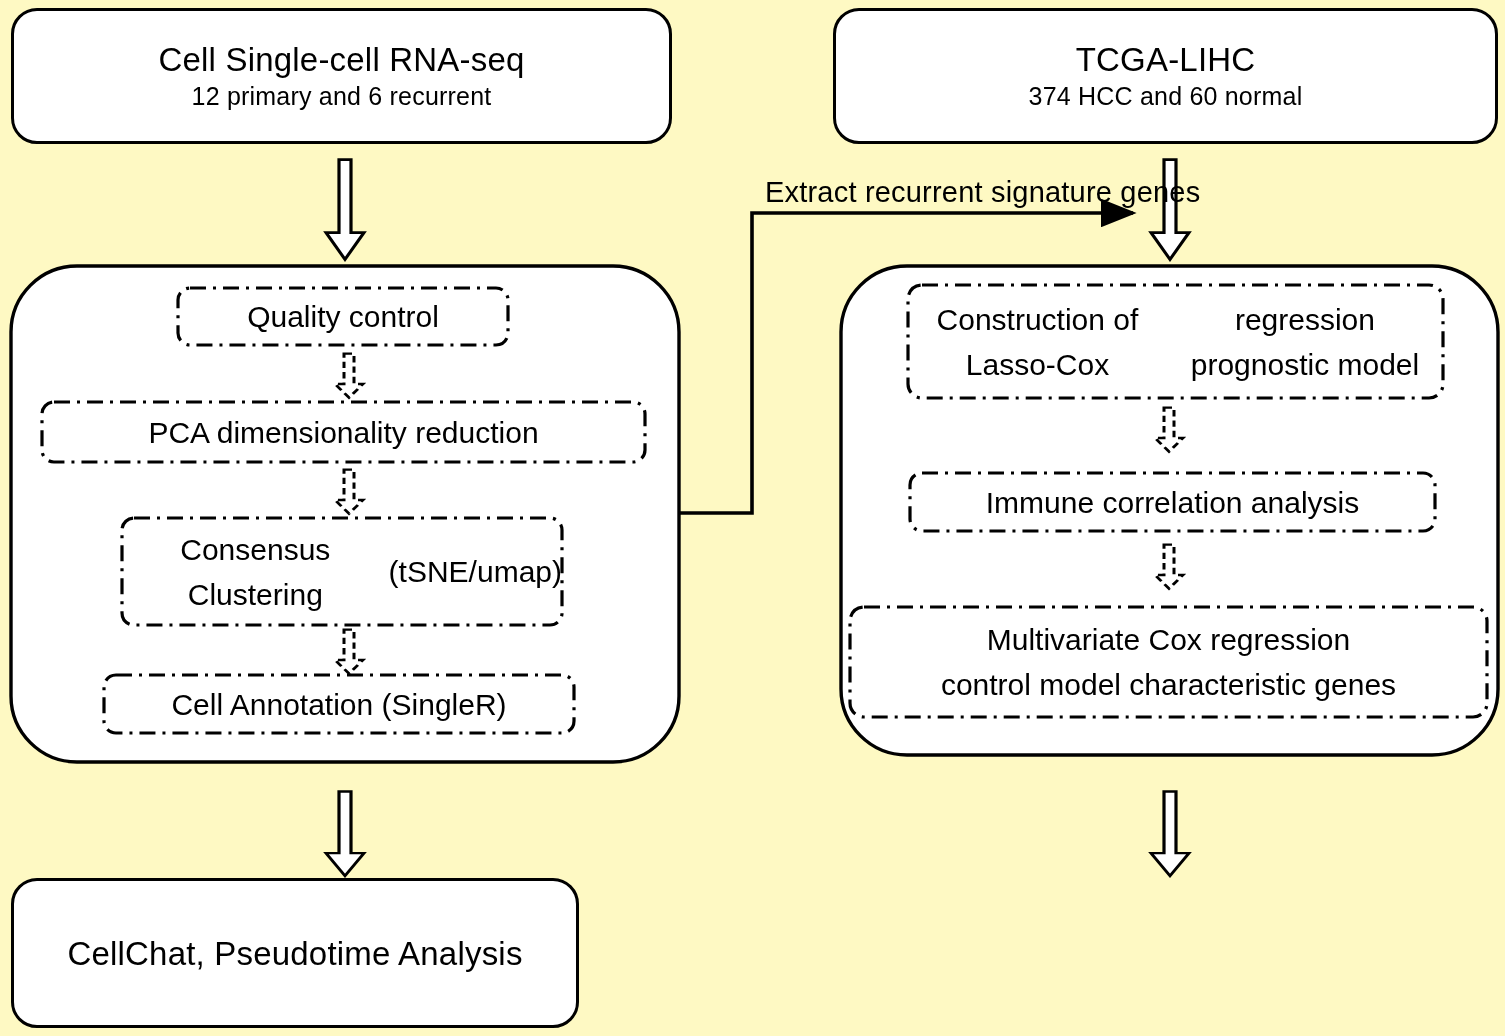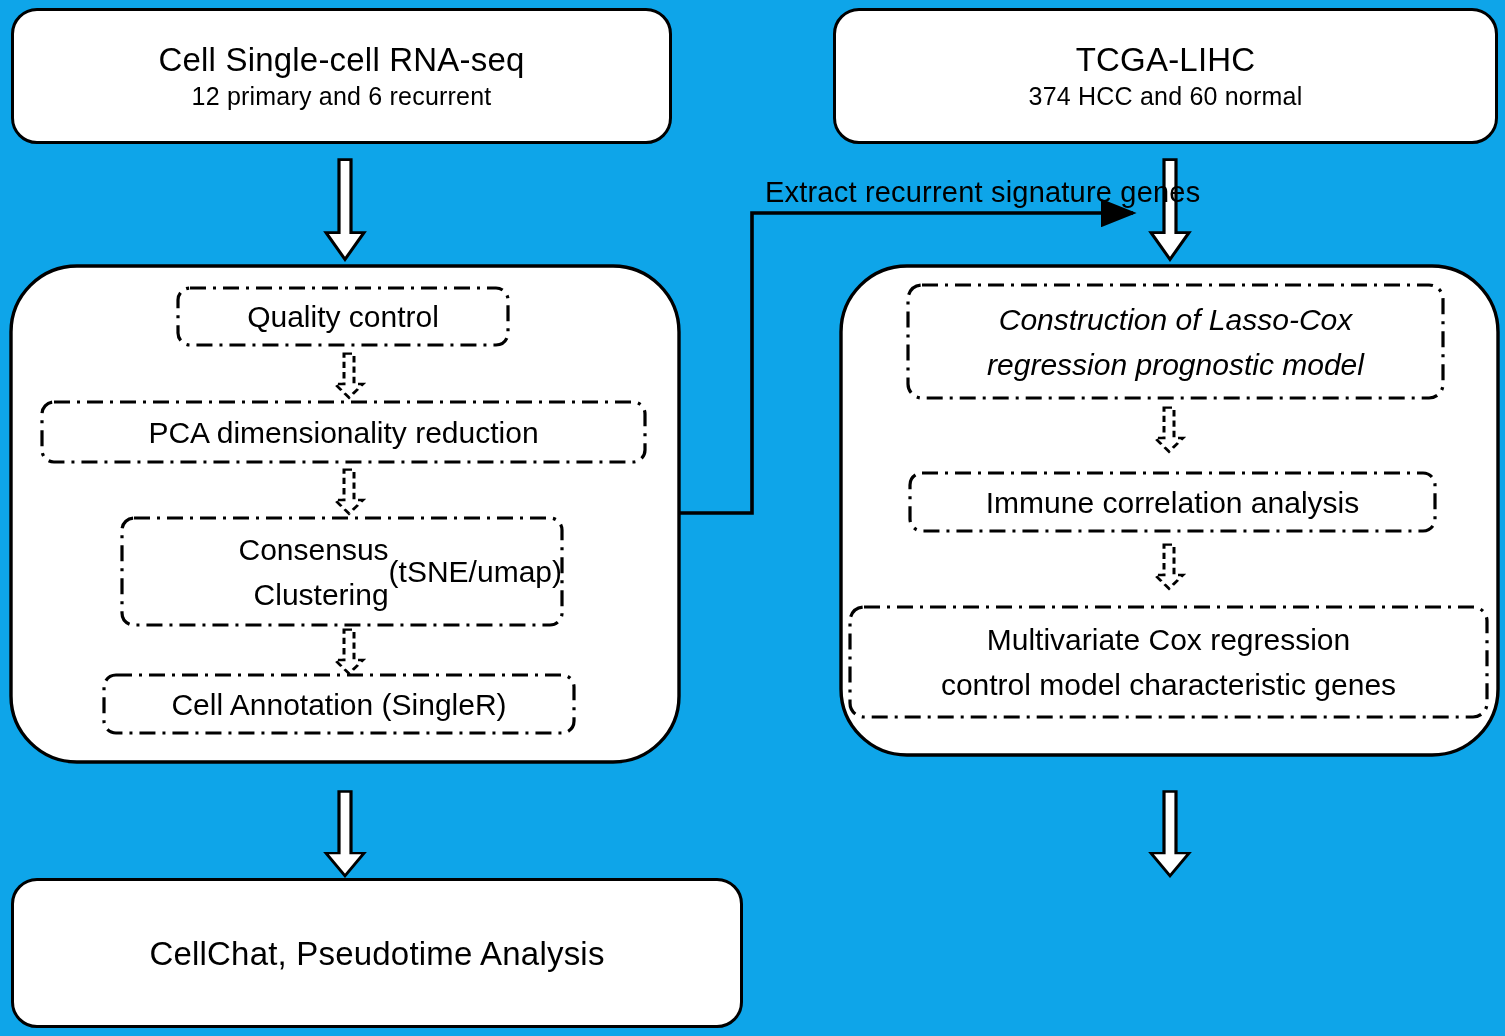--- a/index.html
+++ b/index.html
@@ -1,17 +1,17 @@
 <!DOCTYPE html>
 <html><head>
 <meta charset="utf-8">
 <style>
   html,body{margin:0;padding:0;background:#ffffff;}
   body{font-family:"Liberation Sans", sans-serif;color:#000;}
-  #stage{position:relative;width:1505px;height:1036px;background:#0ea5e9;overflow:hidden;}
+  #stage{position:relative;width:1505px;height:1036px;background:#fef9c3;overflow:hidden;}
 
   
   .solidbox{
     position:absolute;
     border:3px solid #000;
     border-radius:26px;
     background:#fff;
     display:flex;
     flex-direction:column;
     align-items:center;
@@ -25,21 +25,21 @@
   
   .dashbox{
     position:absolute;
     box-sizing:border-box;
     border:3px dashed #000;
     border-radius:14px;
     background:transparent;
     display:flex;
     align-items:center;
     justify-content:center;
-    text-align:right;
+    text-align:center;
   }
   .dashbox > span{font-size:30px;line-height:39px;display:block;}
   .dashbox.two > span{line-height:45px;}
 
   
   #vec{position:absolute;left:0;top:0;width:1505px;height:1036px;pointer-events:none;}
 
   .conn-label{
     position:absolute;
     font-size:29px;
@@ -126,32 +126,32 @@
 
   <div class="dashbox two" style="left:122px;top:518px;width:440px;height:107px;border:none;">
     <span>Consensus Clustering</span>
     <span>(tSNE/umap)</span>
   </div>
 
   <div class="dashbox" style="left:104px;top:675px;width:470px;height:58px;border:none;">
     <span>Cell Annotation (SingleR)</span>
   </div>
 
-  <div class="dashbox two" style="left:908px;top:285px;width:535px;height:113px;border:none;flex-direction:column;font-style:italic;">
+  <div class="dashbox two" style="left:908px;top:285px;width:535px;height:113px;border:none;flex-direction:row;">
     <span>Construction of Lasso-Cox</span>
     <span>regression prognostic model</span>
   </div>
 
   <div class="dashbox" style="left:910px;top:473px;width:525px;height:58px;border:none;">
     <span>Immune correlation analysis</span>
   </div>
 
   <div class="dashbox two" style="left:850px;top:607px;width:637px;height:110px;border:none;flex-direction:column;">
     <span>Multivariate Cox regression</span>
     <span>control model characteristic genes</span>
   </div>
 
-  <div class="solidbox" style="left:11px;top:878px;width:732px;height:150px;">
+  <div class="solidbox" style="left:11px;top:878px;width:568px;height:150px;">
     <div class="t1">CellChat, Pseudotime Analysis</div>
   </div>
 
 
 </div>
 
 </body></html>

